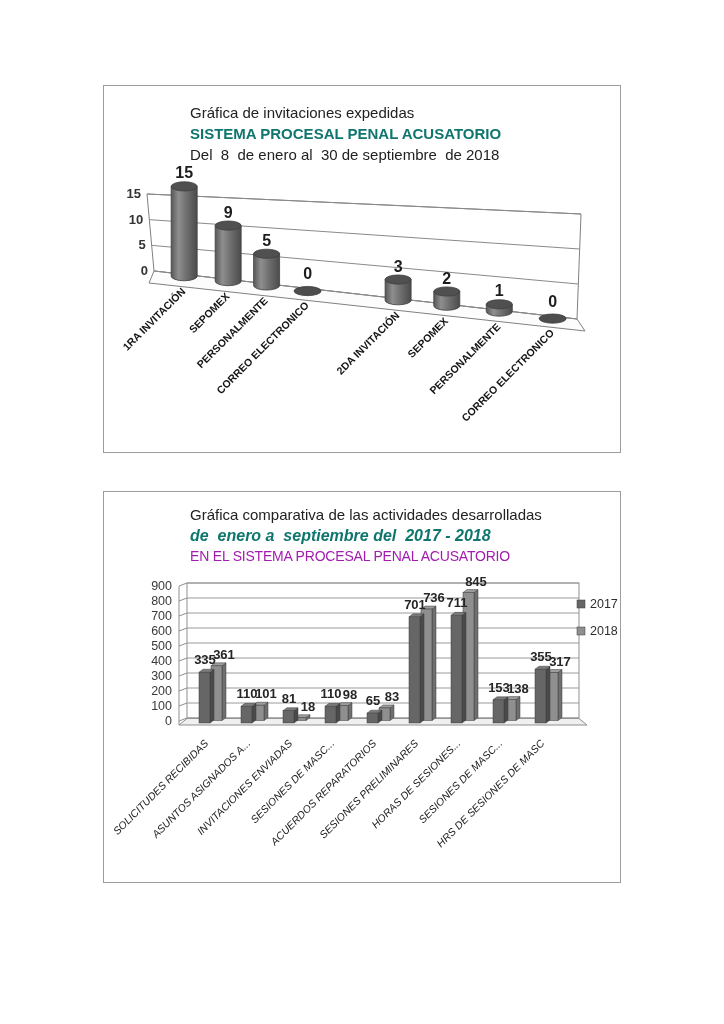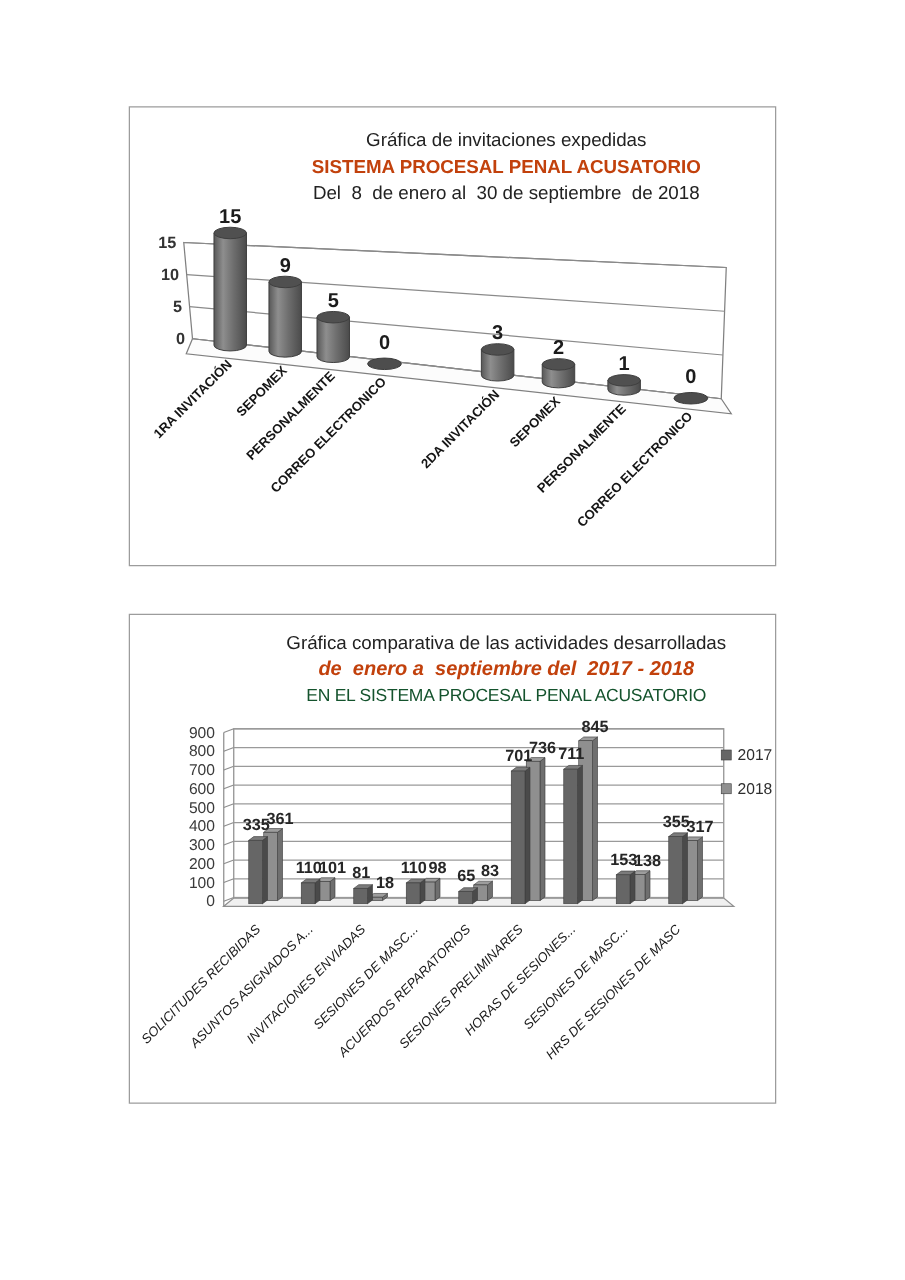--- a/index.html
+++ b/index.html
@@ -5,27 +5,27 @@
   * { margin:0; padding:0; box-sizing:border-box; }
   html,body { width:724px; height:1024px; background:#ffffff; }
   body { font-family:"Liberation Sans", sans-serif; position:relative; color:#1f1f1f; }
   .page { position:absolute; inset:0; background:#ffffff; }
   .card {
     position:absolute; left:103px; width:518px; background:#ffffff;
     border:1.5px solid #9c9c9c; overflow:hidden;
   }
   .card-top    { top:85px;  height:368px; }
   .card-bottom { top:491px; height:392px; }
-  .title-block { width:100%; text-align:center; padding-left:86px; }
+  .title-block { width:100%; padding-left:86px; }
   .card-top .title-block    { padding-top:16px; height:78px; }
   .card-bottom .title-block { padding-top:12px; height:75px; }
   .t-reg  { font-size:15px; line-height:21px; color:#222; white-space:pre; }
-  .t-bold { font-size:15px; line-height:21px; font-weight:bold; color:#c2410c; white-space:pre; }
+  .t-bold { font-size:15px; line-height:21px; font-weight:bold; color:#0f766e; white-space:pre; }
   .card-bottom .t-bold { font-size:16px;font-style:italic; }
-  .card-bottom .t-caps { font-size:14px; line-height:20px; color:#14532d; letter-spacing:-0.2px; white-space:pre; }
+  .card-bottom .t-caps { font-size:14px; line-height:20px; color:#a21caf; letter-spacing:-0.2px; white-space:pre; }
   svg { display:block; }
   svg text { font-family:"Liberation Sans", sans-serif; }
 </style>
 </head>
 <body>
 
 <div class="page">
 
   <section class="card card-top">
     <div class="title-block">

